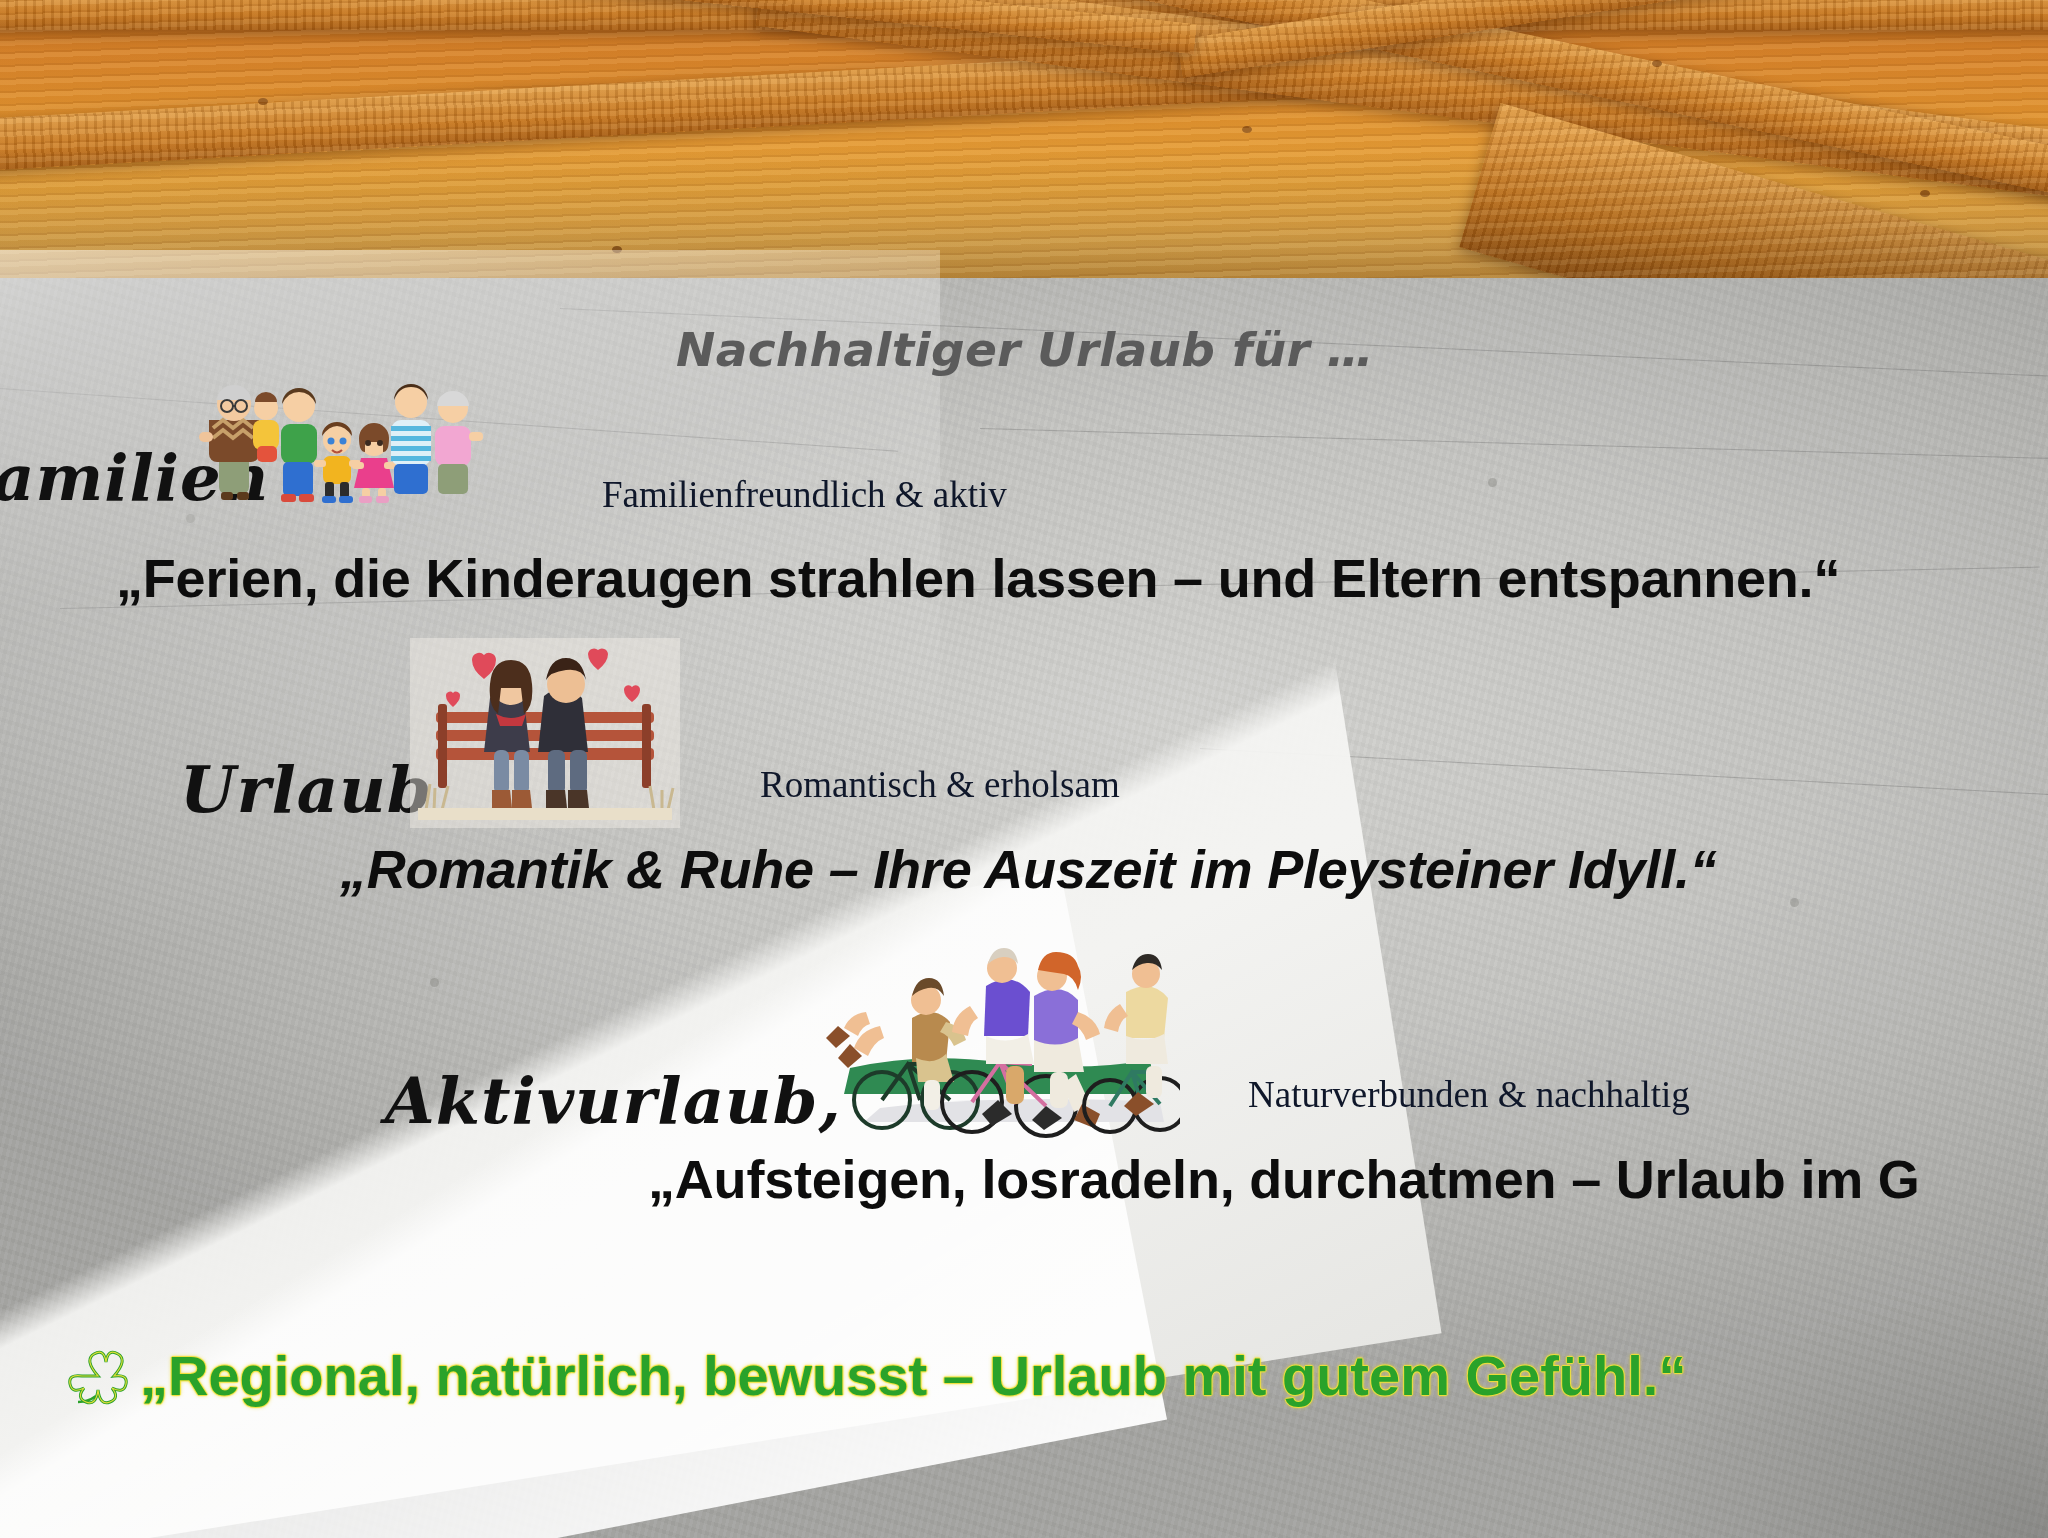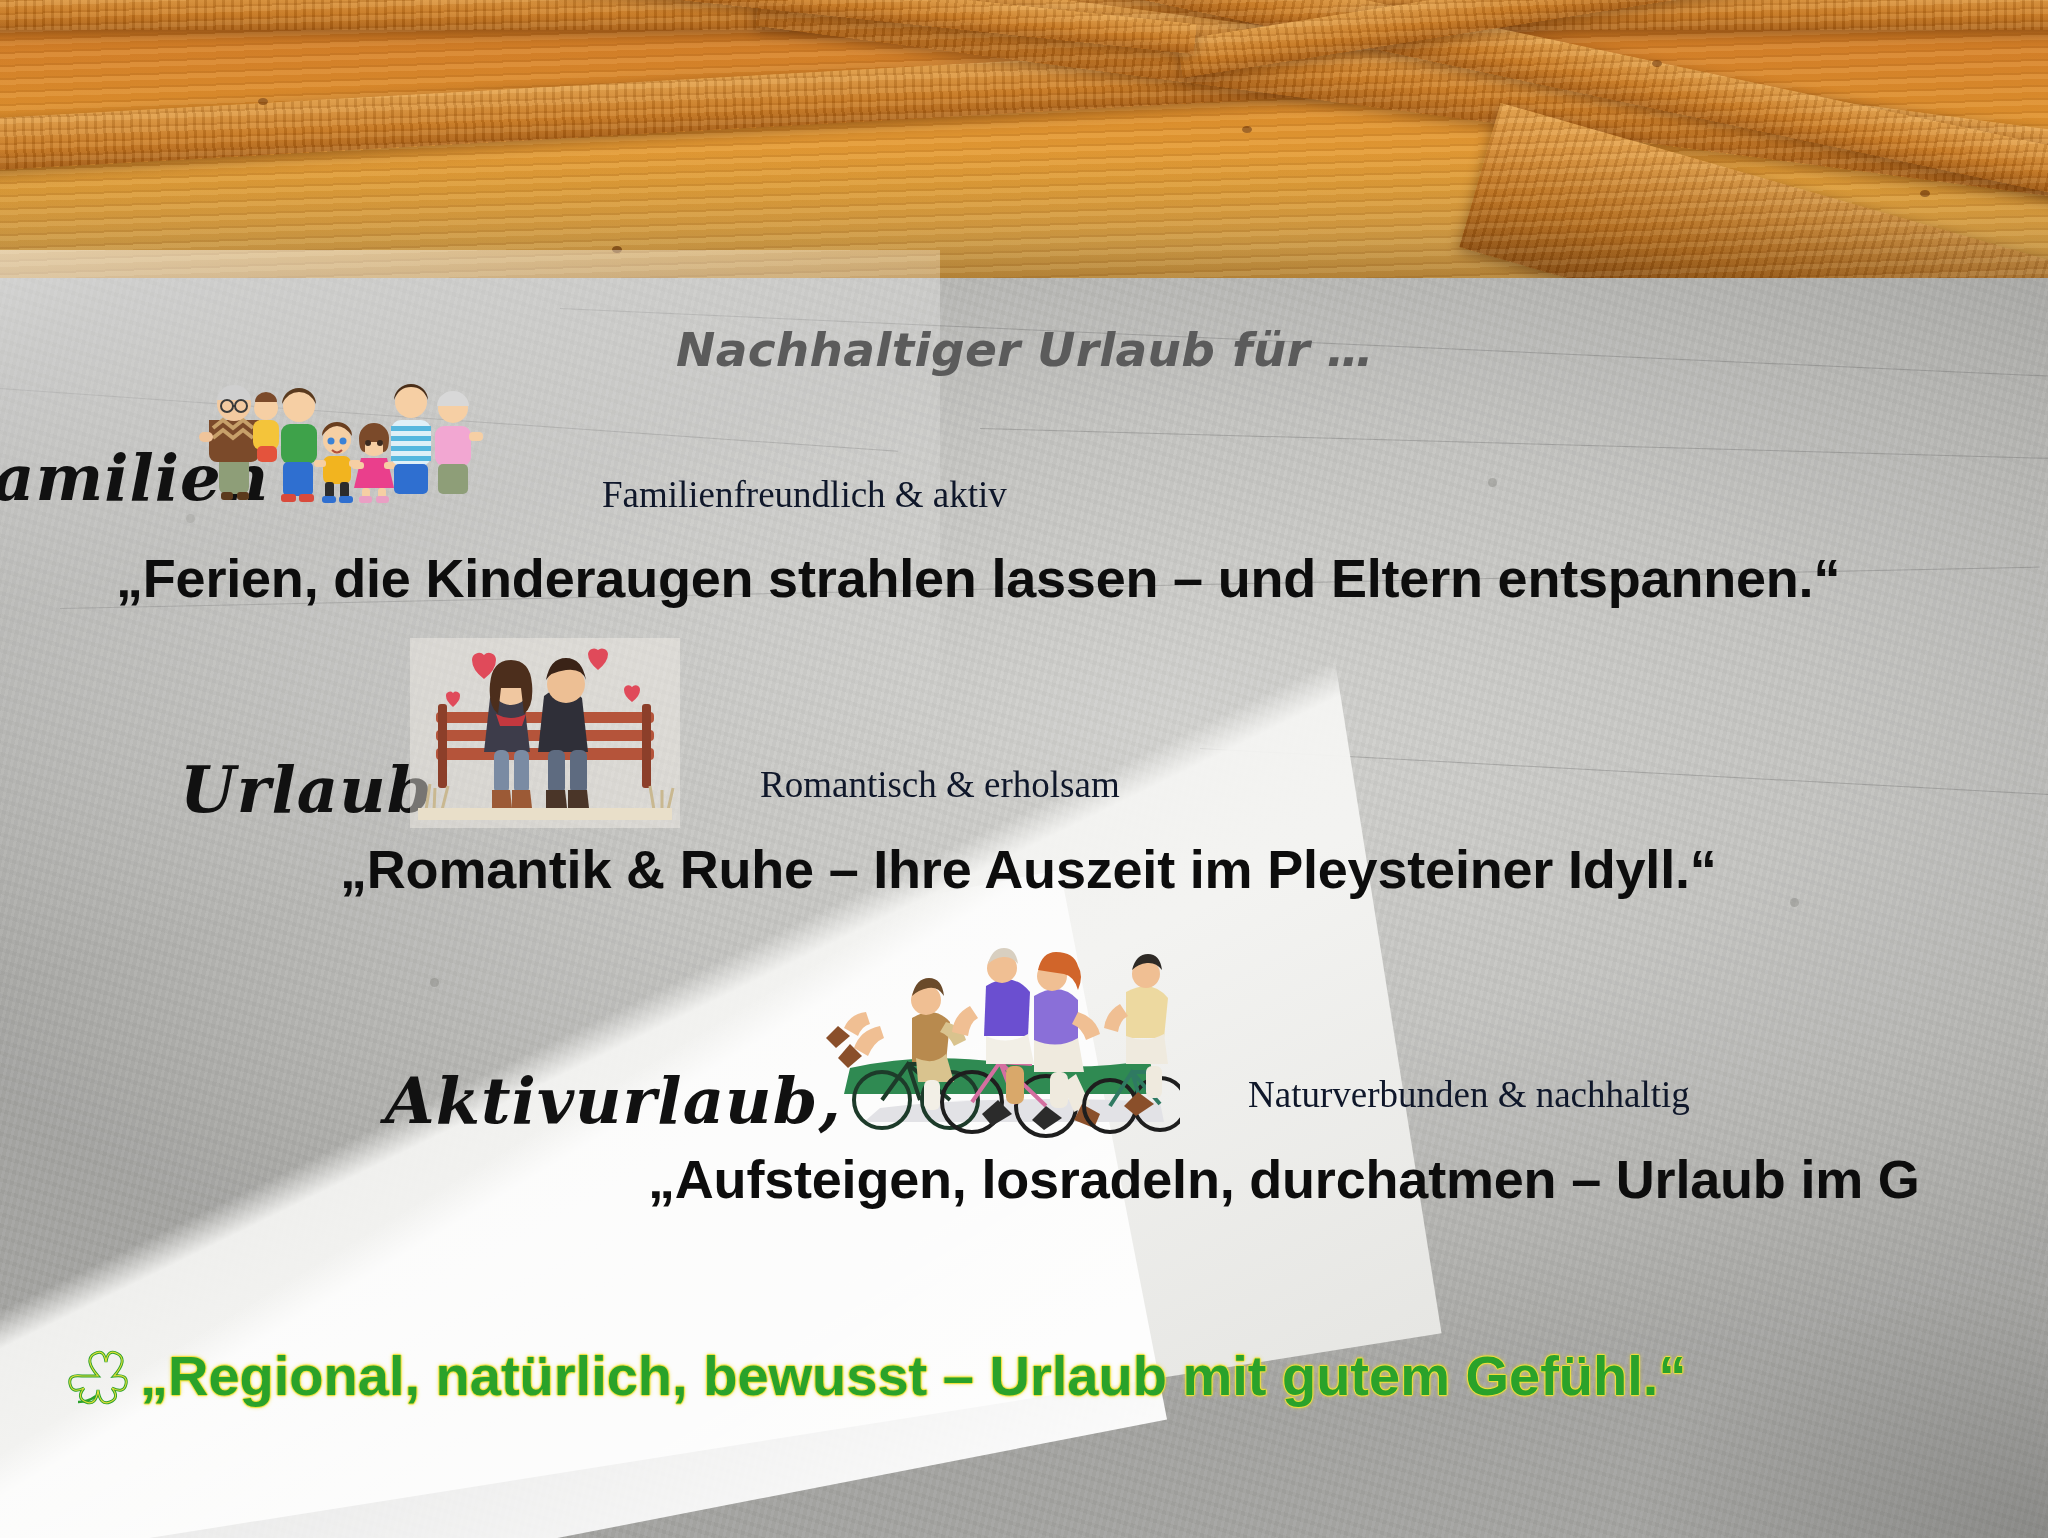--- a/index.html
+++ b/index.html
@@ -107,21 +107,21 @@
 
   
   #fam-label{position:absolute;left:-50px;top:440px;font-size:64px;}
   #fam-art{position:absolute;left:195px;top:380px;width:300px;height:140px;}
   #fam-tag{position:absolute;left:602px;top:473px;}
   #fam-quote{position:absolute;left:116px;top:547px;}
 
   #paar-label{position:absolute;left:180px;top:752px;font-size:64px;}
   #paar-art{position:absolute;left:410px;top:638px;width:270px;height:190px;}
   #paar-tag{position:absolute;left:760px;top:763px;}
-  #paar-quote{position:absolute;left:340px;top:838px;}
+  #paar-quote{position:absolute;left:340px;top:838px;font-style:italic;}
 
   #akt-label{position:absolute;left:385px;top:1063px;font-size:64px;}
   #akt-art{position:absolute;left:820px;top:940px;width:360px;height:200px;}
   #akt-tag{position:absolute;left:1248px;top:1073px;}
   #akt-quote{position:absolute;left:648px;top:1148px;text-align:center;}
 
   #green-line{
     position:absolute;left:140px;top:1343px;
     font-family:"Liberation Sans", sans-serif;
     font-weight:bold;font-size:56px;white-space:nowrap;

